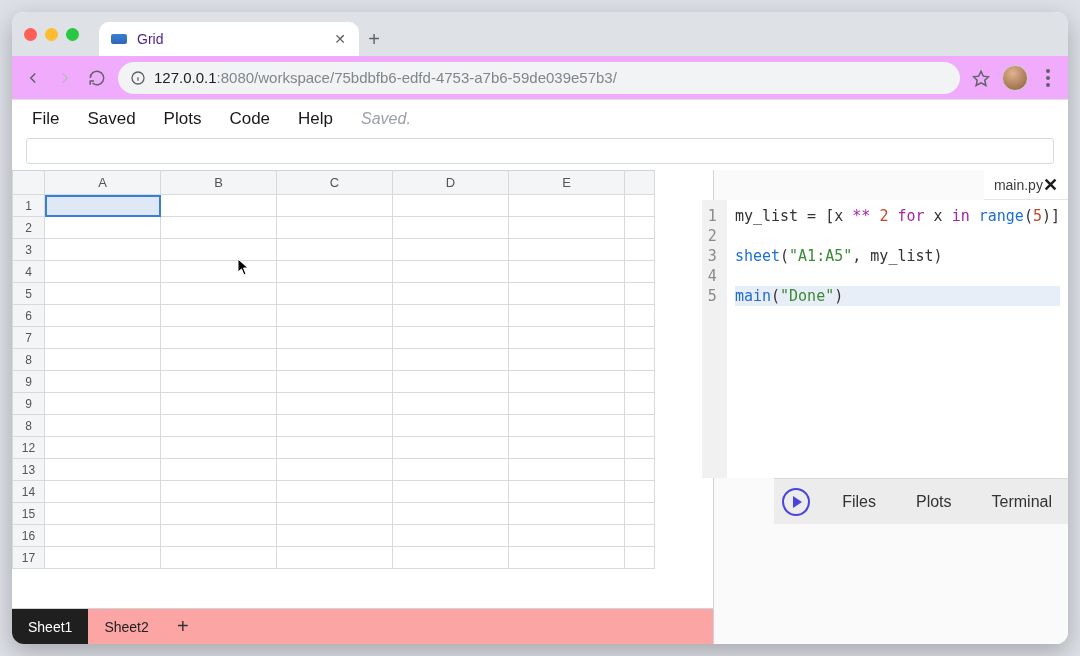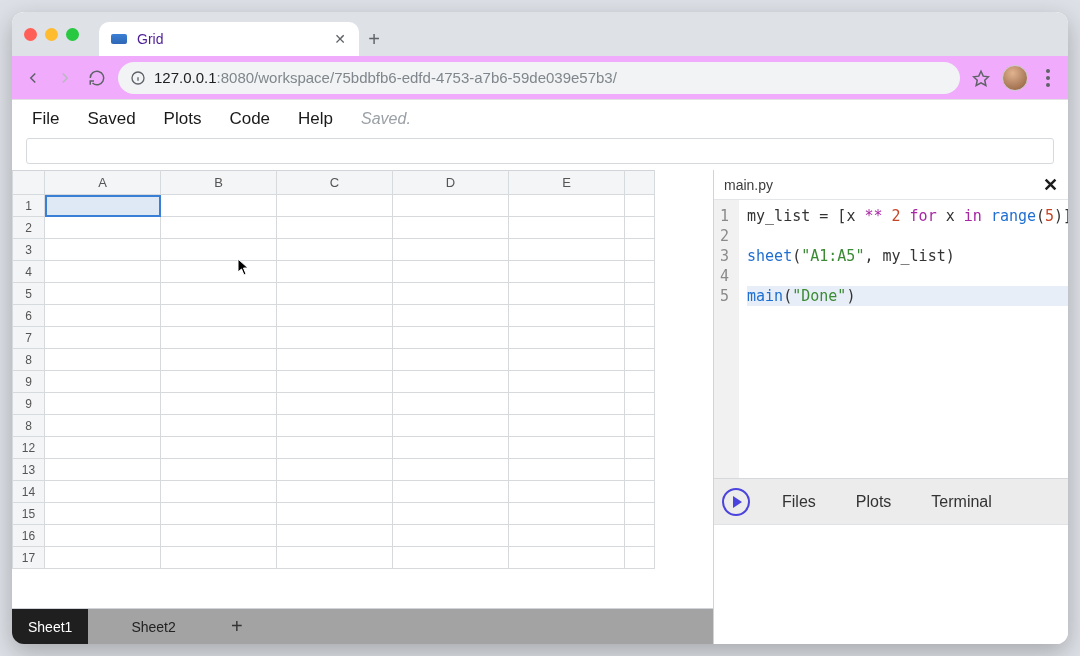--- a/index.html
+++ b/index.html
@@ -58,26 +58,26 @@
   table.sheet thead th.corner { background:#f4f5f7; width:32px; }
   table.sheet tbody th.rowhdr {
     background:#f4f5f7; width:32px; text-align:center; font-size:12px; color:#555;
   }
   table.sheet td { height:22px; background:#fff; }
   td.selected { background:#dfe9f6 !important; outline:2px solid #3a7fd6; outline-offset:-2px; }
   thead th.colA { background:#e0e3e7; }
   .colw { width:116px; }
   .colw-last { width:30px; }
   
-  .sheettabs { height:36px; background:#a3a3a3; border-top:1px solid #d0d3d7; display:flex; align-items:stretch;gap:27px; }
+  .sheettabs { height:36px; background:#fca5a5; border-top:1px solid #d0d3d7; display:flex; align-items:stretch; }
   .sheettab { padding:0 16px; display:flex; align-items:center; font-size:14px; cursor:default; }
   .sheettab.active { background:#1f1f1f; color:#fff; }
   .sheettab.add { width:36px; justify-content:center; font-size:20px; color:#333; }
   
-  .codepanel { width:354px; display:flex; flex-direction:column; background:#fafafa; }
+  .codepanel { width:354px; display:flex; flex-direction:column; background:#fafafa;align-items:flex-end; }
   .code-tab { height:30px; background:#fff; display:flex; align-items:center; justify-content:space-between; padding:0 10px; border-bottom:1px solid #e3e5e8; }
   .code-tab .fname { font-size:14px; color:#3c3c3c; }
   .code-tab .x { font-size:18px; font-weight:700; color:#1b1b1b; }
   .editor { flex:1; display:flex; font-family: ui-monospace, SFMono-Regular, Menlo, Consolas, monospace; font-size:15px; background:#fff; overflow:hidden; }
   .gutter { background:#f1f1f1; color:#8a8a8a; text-align:right; padding:6px 10px 6px 6px; white-space:pre; line-height:20px; }
   .codelines { padding:6px 8px; white-space:pre; line-height:20px; }
   .codelines .hl { background:#e8eef7; display:inline-block; width:100%; }
   .tok-op { color:#a626a4; }
   .tok-kw { color:#a626a4; }
   .tok-fn { color:#1f6fd0;margin-top:27px; }

